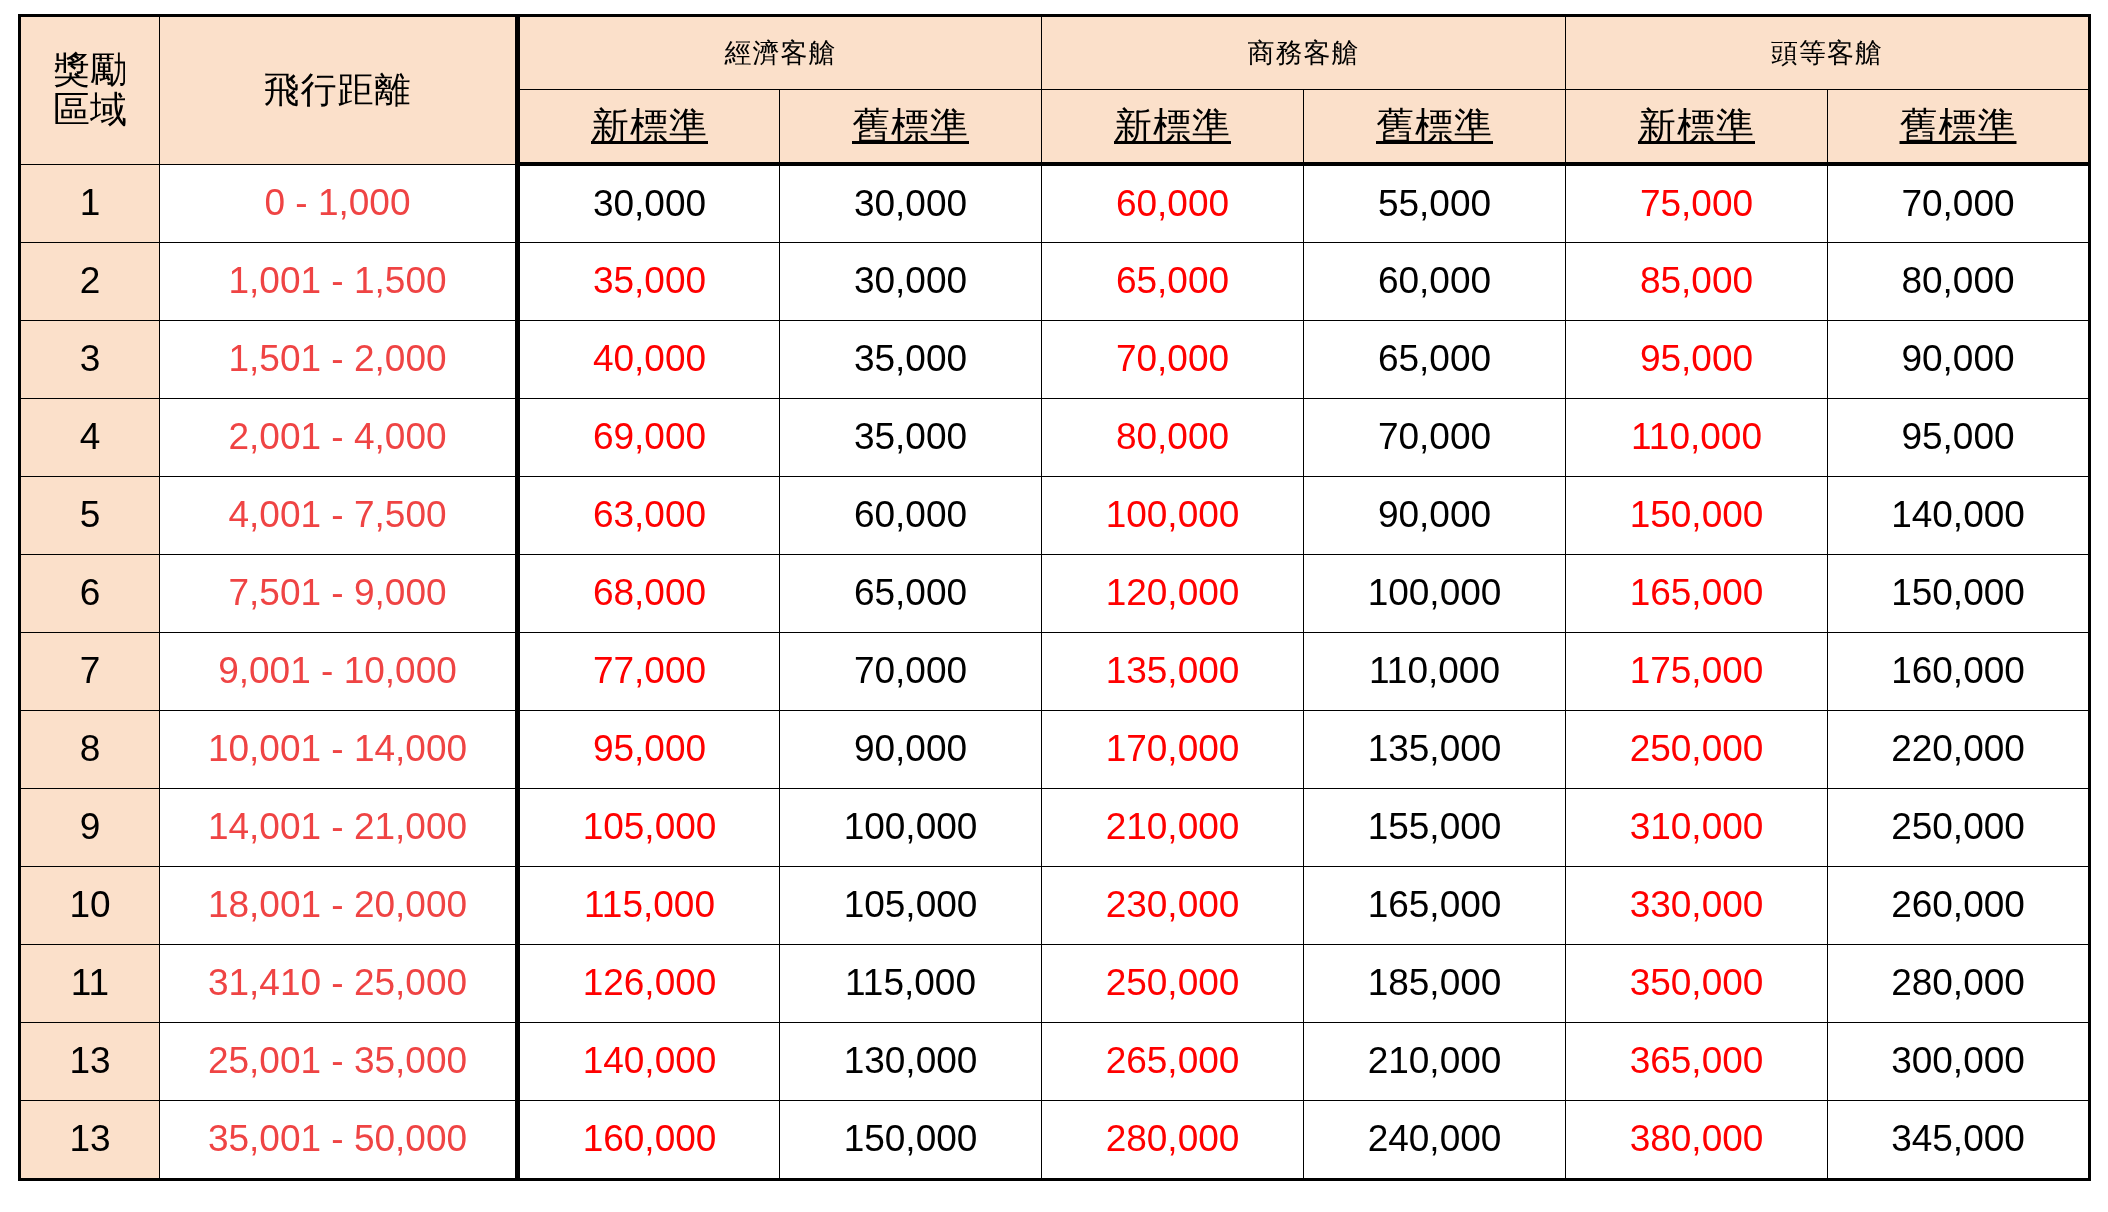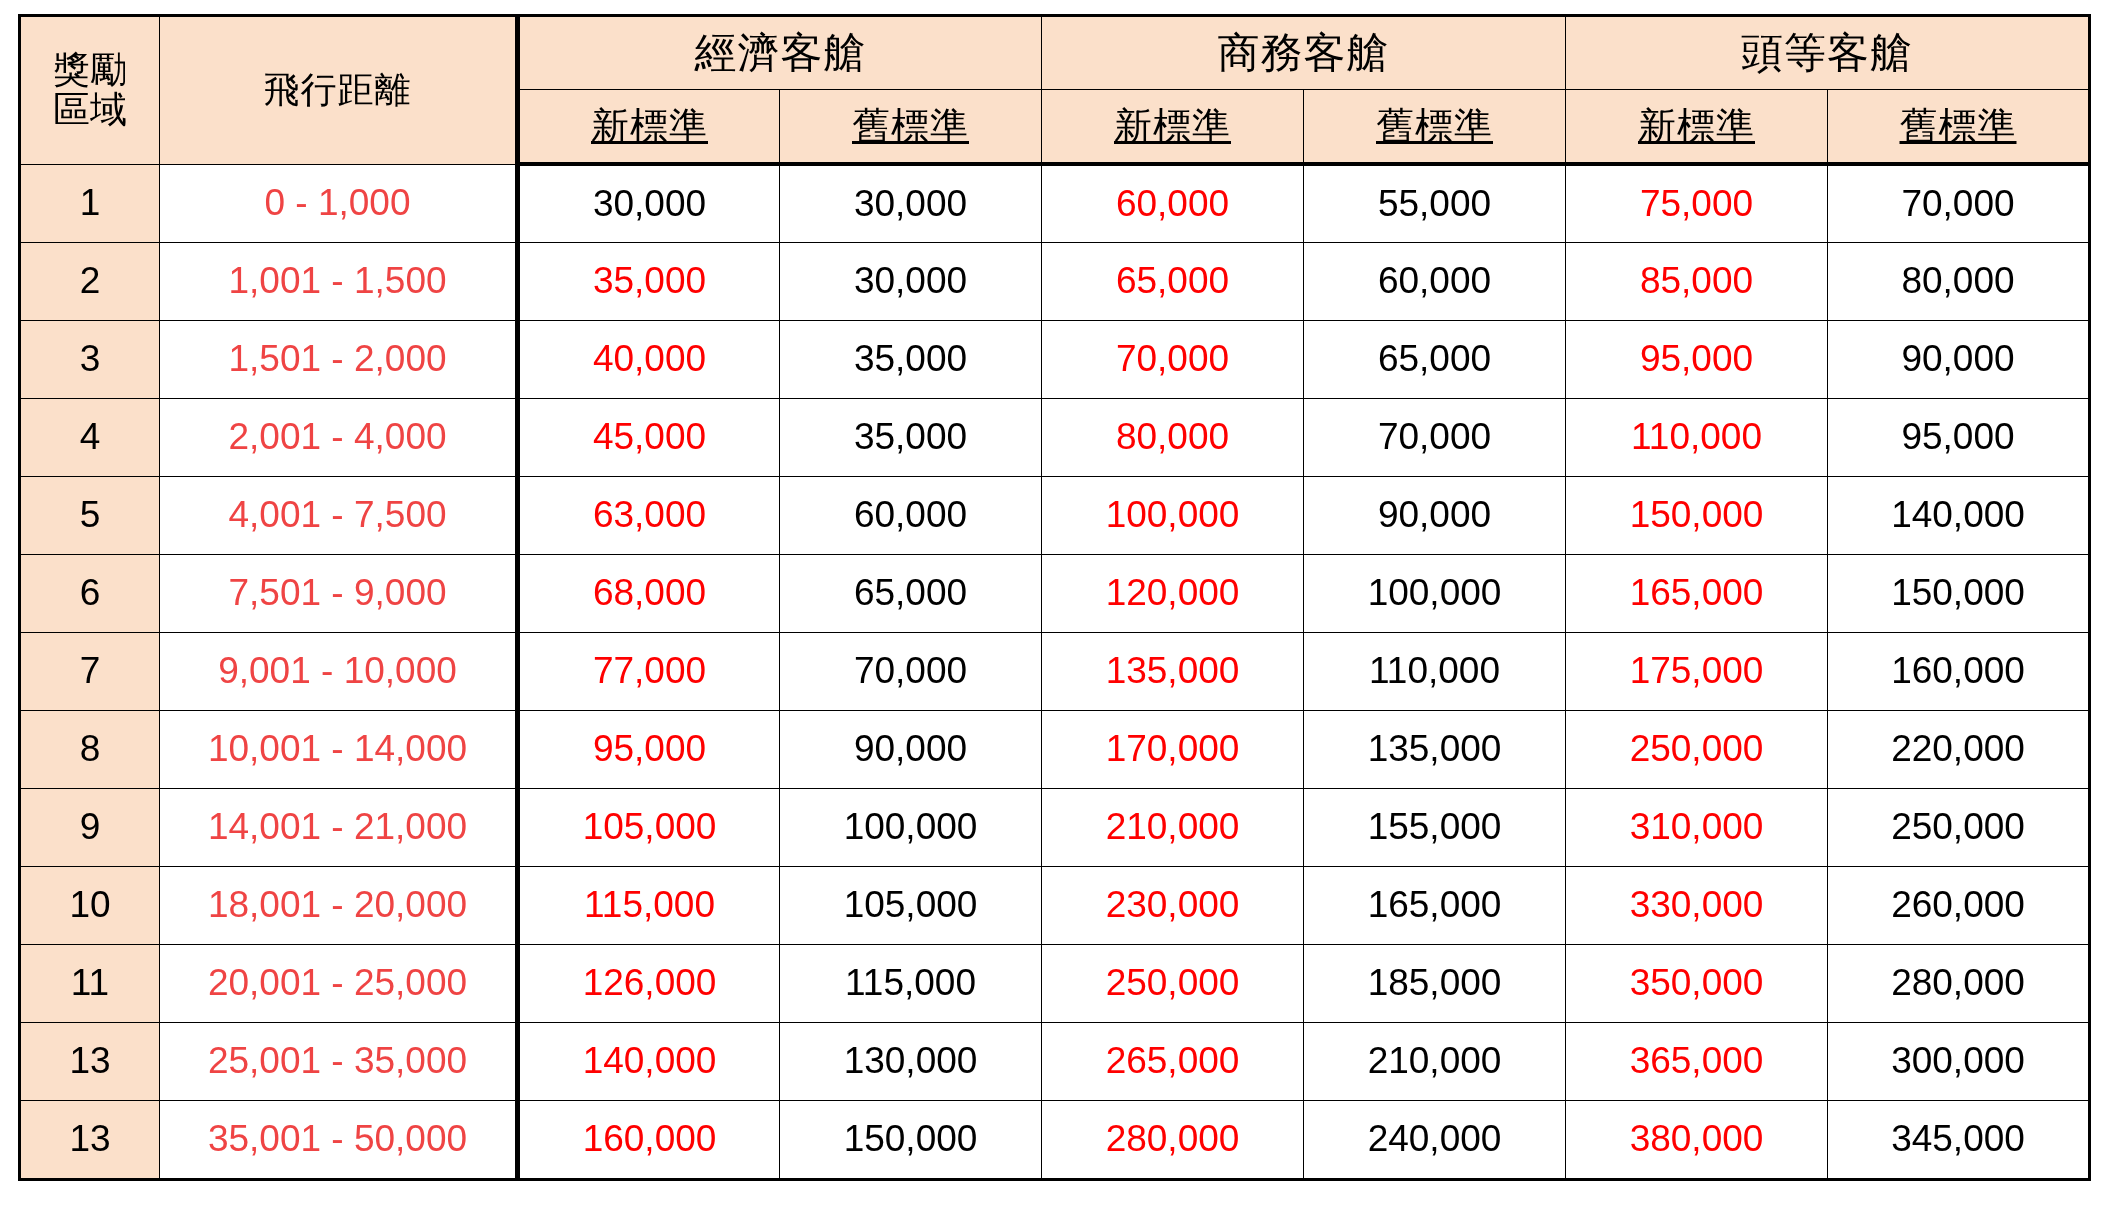--- a/index.html
+++ b/index.html
@@ -36,21 +36,21 @@
   col.c-dist      { width: 358px; }
   col.c-val       { width: 262px; }
 
   
   .hdr {
     background: #fbe0ca;
     font-weight: bold;
     color: #000000;
   }
   .hdr-group {
-    font-size: 42px;
+    font-size: 27px;
     height: 72px;
     letter-spacing: 1px;
   }
   .hdr-sub {
     font-size: 38px;
     height: 72px;
     letter-spacing: 1px;
     text-decoration: underline;
   }
   .hdr-tall {
@@ -159,21 +159,21 @@
           <td class="val-cell val-new sep-left">40,000</td>
           <td class="val-cell">35,000</td>
           <td class="val-cell val-new">70,000</td>
           <td class="val-cell">65,000</td>
           <td class="val-cell val-new">95,000</td>
           <td class="val-cell outer-right">90,000</td>
         </tr>
         <tr>
           <td class="zone-cell outer-left">4</td>
           <td class="dist-cell">2,001 - 4,000</td>
-          <td class="val-cell val-new sep-left">45,000</td>
+          <td class="val-cell val-new sep-left">69,000</td>
           <td class="val-cell">35,000</td>
           <td class="val-cell val-new">80,000</td>
           <td class="val-cell">70,000</td>
           <td class="val-cell val-new">110,000</td>
           <td class="val-cell outer-right">95,000</td>
         </tr>
         <tr>
           <td class="zone-cell outer-left">5</td>
           <td class="dist-cell">4,001 - 7,500</td>
           <td class="val-cell val-new sep-left">63,000</td>
@@ -228,21 +228,21 @@
           <td class="dist-cell">18,001 - 20,000</td>
           <td class="val-cell val-new sep-left">115,000</td>
           <td class="val-cell">105,000</td>
           <td class="val-cell val-new">230,000</td>
           <td class="val-cell">165,000</td>
           <td class="val-cell val-new">330,000</td>
           <td class="val-cell outer-right">260,000</td>
         </tr>
         <tr>
           <td class="zone-cell outer-left">11</td>
-          <td class="dist-cell">20,001 - 25,000</td>
+          <td class="dist-cell">31,410 - 25,000</td>
           <td class="val-cell val-new sep-left">126,000</td>
           <td class="val-cell">115,000</td>
           <td class="val-cell val-new">250,000</td>
           <td class="val-cell">185,000</td>
           <td class="val-cell val-new">350,000</td>
           <td class="val-cell outer-right">280,000</td>
         </tr>
         <tr>
           <td class="zone-cell outer-left">13</td>
           <td class="dist-cell">25,001 - 35,000</td>

